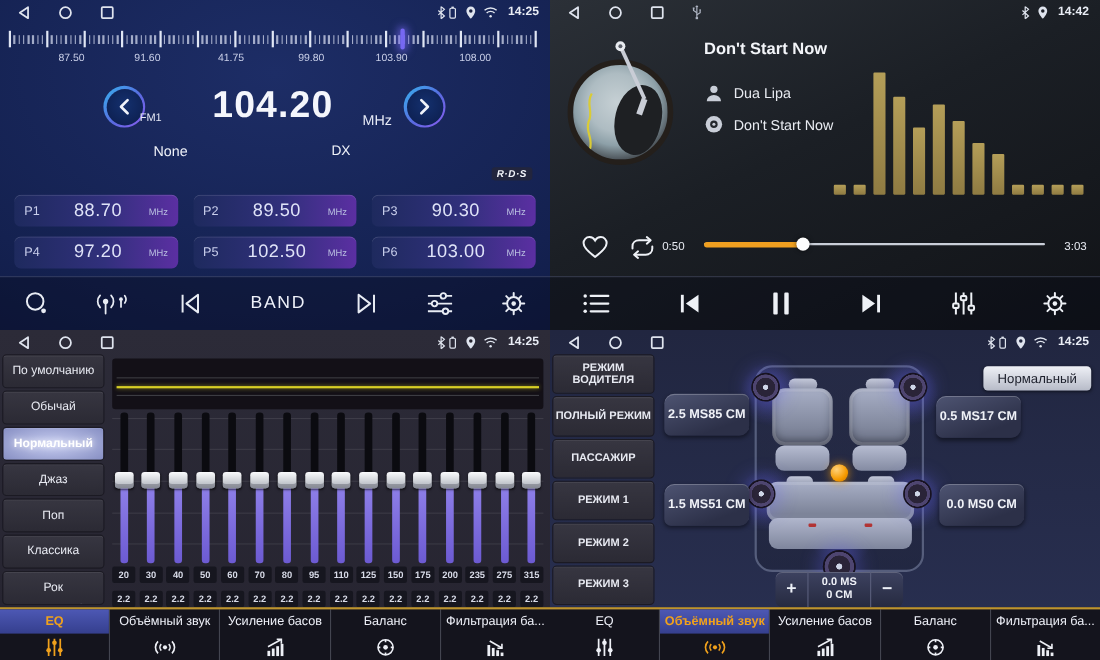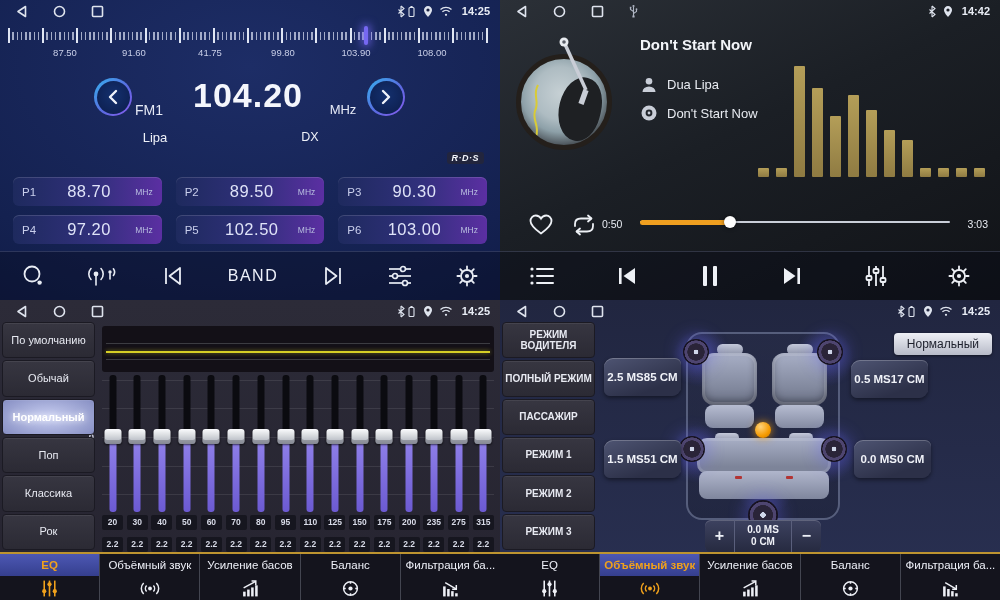--- a/index.html
+++ b/index.html
@@ -19,21 +19,21 @@
   .time{font-size:11px;font-weight:bold;color:#e9edf5;margin-left:3px}
   
   .scale-ticks{position:absolute;left:8px;top:26px;width:484px;height:20px}
   .tick{position:absolute;top:6px;width:1.5px;height:8px;background:rgba(222,228,246,.7)}
   .tick.tall{top:2px;width:2px;height:15px;background:rgba(235,240,252,.95)}
   .tuner-ind{position:absolute;top:0;width:4px;height:19px;border-radius:2px;background:#7668f2;box-shadow:0 0 8px 2px rgba(118,104,242,.8)}
   .scale-labels{position:absolute;left:8px;top:47px;width:484px;height:12px}
   .scale-num{position:absolute;transform:translateX(-50%);font-size:9.5px;color:#c9cfe8}
   .circle-btn{position:absolute;width:38px;height:38px;border-radius:50%;padding:2.5px;background:linear-gradient(135deg,#35b2ee 0%,#5a6ae0 55%,#8b5cf0 100%);cursor:pointer}
   .circle-btn .inner{width:100%;height:100%;border-radius:50%;background:radial-gradient(circle at 50% 42%,#14306e 0%,#0c1c4a 100%);display:flex;align-items:center;justify-content:center}
-  .band-name{position:absolute;left:135px;top:102px;width:60px;text-align:left;font-size:14px;color:#e6eaf6}
+  .band-name{position:absolute;left:107px;top:102px;width:60px;text-align:center;font-size:10px;color:#e6eaf6}
   .freq-big{position:absolute;left:178px;top:76px;width:140px;text-align:center;font-size:34px;font-weight:bold;color:#f4f6fc;letter-spacing:1px}
   .freq-unit{position:absolute;left:315px;top:102px;width:56px;text-align:center;font-size:13px;color:#e6eaf6}
   .ps-name{position:absolute;left:125px;top:130px;width:60px;text-align:center;font-size:13px;color:#eef1f8}
   .dx-mode{position:absolute;left:288px;top:130px;width:44px;text-align:center;font-size:12.5px;color:#eef1f8}
   .rds-badge{position:absolute;right:16px;top:152px;font-size:9px;font-weight:bold;font-style:italic;color:#f2f4fa;background:rgba(36,38,58,.85);border-radius:3px;padding:1px 5px;letter-spacing:.5px}
   .presets{position:absolute;left:13px;top:177px;width:474px;display:grid;grid-template-columns:repeat(3,1fr);column-gap:14px;row-gap:9px}
   .preset{height:29px;border-radius:6px;display:flex;align-items:center;padding:0 9px;cursor:pointer;
     background:linear-gradient(90deg,#1e2a5e 0%,#31307c 55%,#5b2fa2 100%);box-shadow:inset 0 1px rgba(255,255,255,.14)}
   .pid{font-size:11.5px;color:#c9cfec;width:24px}
   .pfreq{flex:1;text-align:center;font-size:16.5px;color:#dfe3f8;letter-spacing:.5px}
@@ -310,21 +310,21 @@
     <div class="band-name">FM1</div>
     <div class="freq-big">104.20</div>
     <div class="freq-unit">MHz</div>
     <div class="circle-btn" style="left:367px;top:78px">
       <div class="inner">
           <svg width="14" height="16" viewBox="0 0 14 16" fill="none" stroke="#f0f3fa" stroke-width="2.4" stroke-linecap="round" stroke-linejoin="round">
             <path d="M4 2 L10 8 L4 14"></path>
           </svg>
         </div>
     </div>
-    <div class="ps-name">Lipa</div>
+    <div class="ps-name">None</div>
     <div class="dx-mode">DX</div>
     <div class="rds-badge">R·D·S</div>
 
     <div class="presets" id="radio-presets">
         <div class="preset">
           <span class="pid">P1</span>
           <span class="pfreq">88.70</span>
           <span class="punit">MHz</span>
         </div>
         <div class="preset">
@@ -635,20 +635,23 @@
 
     <div class="side-list" id="eq-presets">
         <div class="side-item">
           <span>По умолчанию</span>
         </div>
         <div class="side-item">
           <span>Обычай</span>
         </div>
         <div class="side-item selected">
           <span>Нормальный</span>
+        </div>
+        <div class="side-item">
+          <span>Джаз</span>
         </div>
         <div class="side-item">
           <span>Поп</span>
         </div>
         <div class="side-item">
           <span>Классика</span>
         </div>
         <div class="side-item">
           <span>Рок</span>
         </div>

